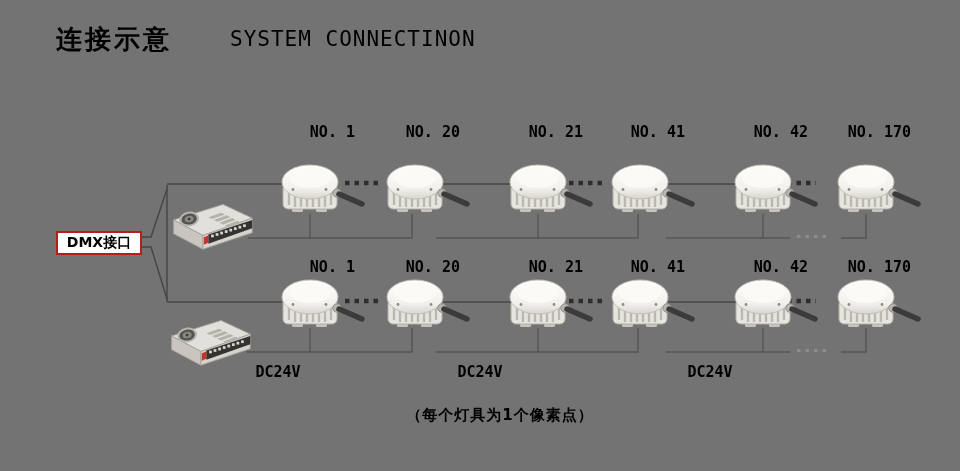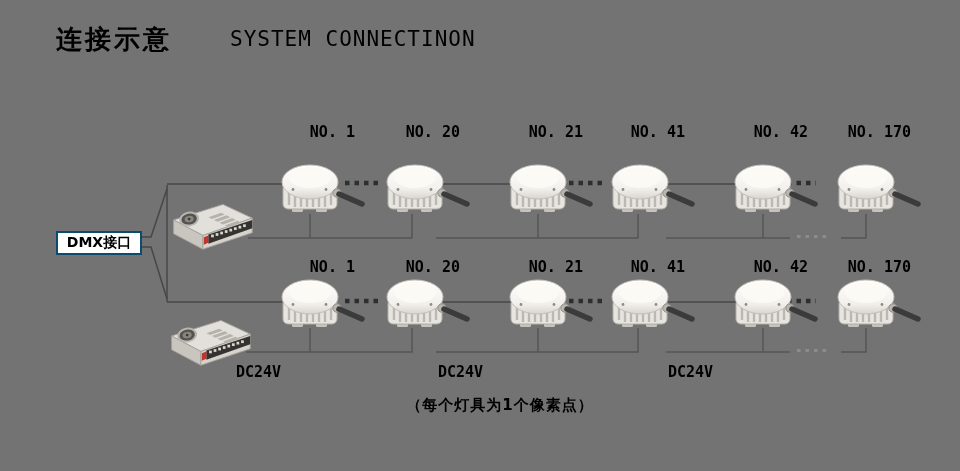--- a/index.html
+++ b/index.html
@@ -15,29 +15,29 @@
     left:230px;top:27px;font-size:21px;font-weight:normal;
     font-family:"DejaVu Sans Mono","Liberation Mono",monospace;letter-spacing:1px;
   }
   .lamp-label{
     width:90px;text-align:right;font-size:15px;font-weight:bold;
     font-family:"DejaVu Sans Mono","Liberation Mono",monospace;white-space:nowrap;
   }
   .row1-label{top:123px;}
   .row2-label{top:258px;}
   .dc-label{
-    width:84px;top:363px;font-size:15px;font-weight:bold;
+    width:84px;text-align:center;top:363px;font-size:15px;font-weight:bold;
     font-family:"DejaVu Sans Mono","Liberation Mono",monospace;
   }
   .caption{
-    left:380px;top:396px;width:240px;text-align:center;
+    left:380px;top:406px;width:240px;text-align:center;
     font-size:15px;font-weight:bold;letter-spacing:1px;white-space:nowrap;
   }
   .dmx-box{
-    left:56px;top:231px;width:82px;height:20px;border:2px solid #0c4a6e;background:#fff;
+    left:56px;top:231px;width:82px;height:20px;border:2px solid #b91c1c;background:#fff;
     display:flex;align-items:center;justify-content:center;
     font-size:14px;font-weight:bold;white-space:nowrap;
   }
   svg.wiring{left:0;top:0;}
 </style>
 </head>
 <body>
 
 <div id="stage">
 

